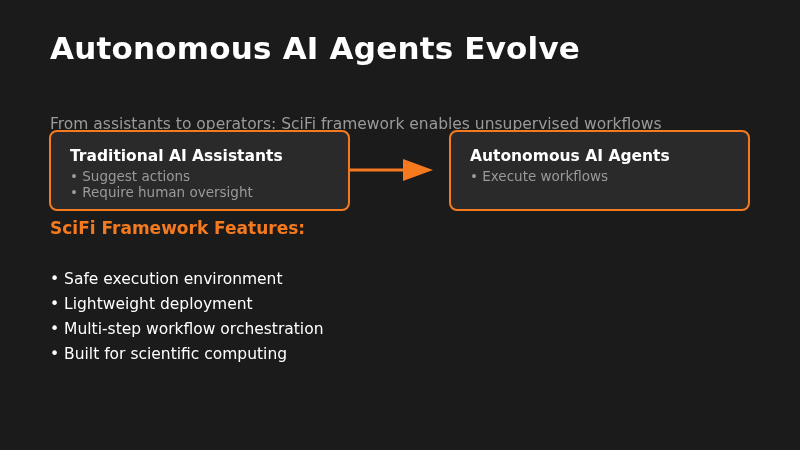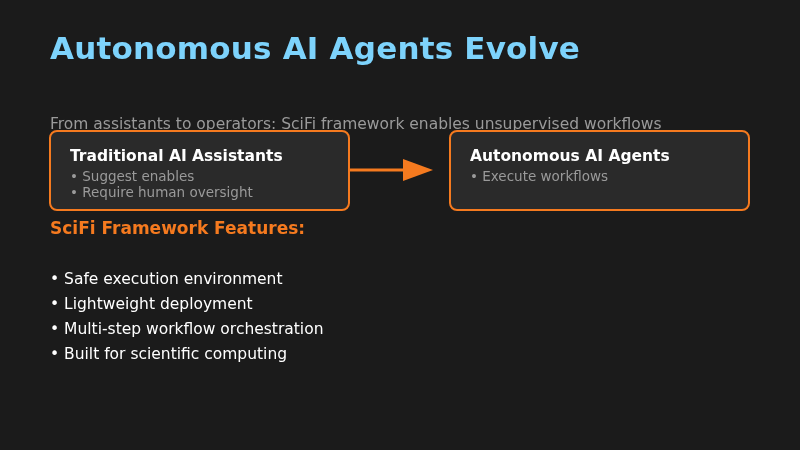--- a/index.html
+++ b/index.html
@@ -1,38 +1,38 @@
 <!DOCTYPE html>
 <html><head>
 <meta charset="utf-8">
 <style>
   html, body { margin:0; padding:0; }
   body { width:800px; height:450px; background:#1b1b1b; position:relative; overflow:hidden; font-family:"DejaVu Sans", sans-serif; }
-  .title { position:absolute; left:50px; top:30px; font-size:31px; font-weight:bold; color:#7dd3fc; letter-spacing:0.2px; }
+  .title { position:absolute; left:50px; top:30px; font-size:31px; font-weight:bold; color:#ffffff; letter-spacing:0.2px; }
   .subtitle { position:absolute; left:50px; top:75px; font-size:15.5px; color:#9a9a9a;margin-top:40px; }
   .box { position:absolute; top:130px; width:297px; height:77px; border:2px solid #f57a1f; border-radius:8px; background:#2a2a2a; }
   .box-left { left:49px; }
   .box-right { left:449px; }
   .box-title { position:absolute; left:19px; top:15px; font-size:15.5px; font-weight:bold; color:#ffffff; }
   .box-items { position:absolute; left:19px; top:37px; font-size:13.5px; color:#9a9a9a; line-height:15.5px; }
   .arrow { position:absolute; left:350px; top:158px; }
   .features-heading { position:absolute; left:50px; top:218px; font-size:17px; font-weight:bold; color:#f57a1f; }
   .features { position:absolute; left:50px; top:270px; font-size:15.5px; color:#ffffff; }
   .features div { height:25px; line-height:19px; }
 </style>
 </head>
 <body>
 
 <div class="title">Autonomous AI Agents Evolve</div>
 <div class="subtitle">From assistants to operators: SciFi framework enables unsupervised workflows</div>
 
 <div class="box box-left">
   <div class="box-title">Traditional AI Assistants</div>
   <div class="box-items">
-    <div>• Suggest enables</div>
+    <div>• Suggest actions</div>
     <div>• Require human oversight</div>
   </div>
 </div>
 
 <svg class="arrow" width="84" height="24" viewBox="0 0 84 24">
   <line x1="0" y1="12" x2="56" y2="12" stroke="#f57a1f" stroke-width="3"></line>
   <polygon points="53,1 83,12 53,23" fill="#f57a1f"></polygon>
 </svg>
 
 <div class="box box-right">

